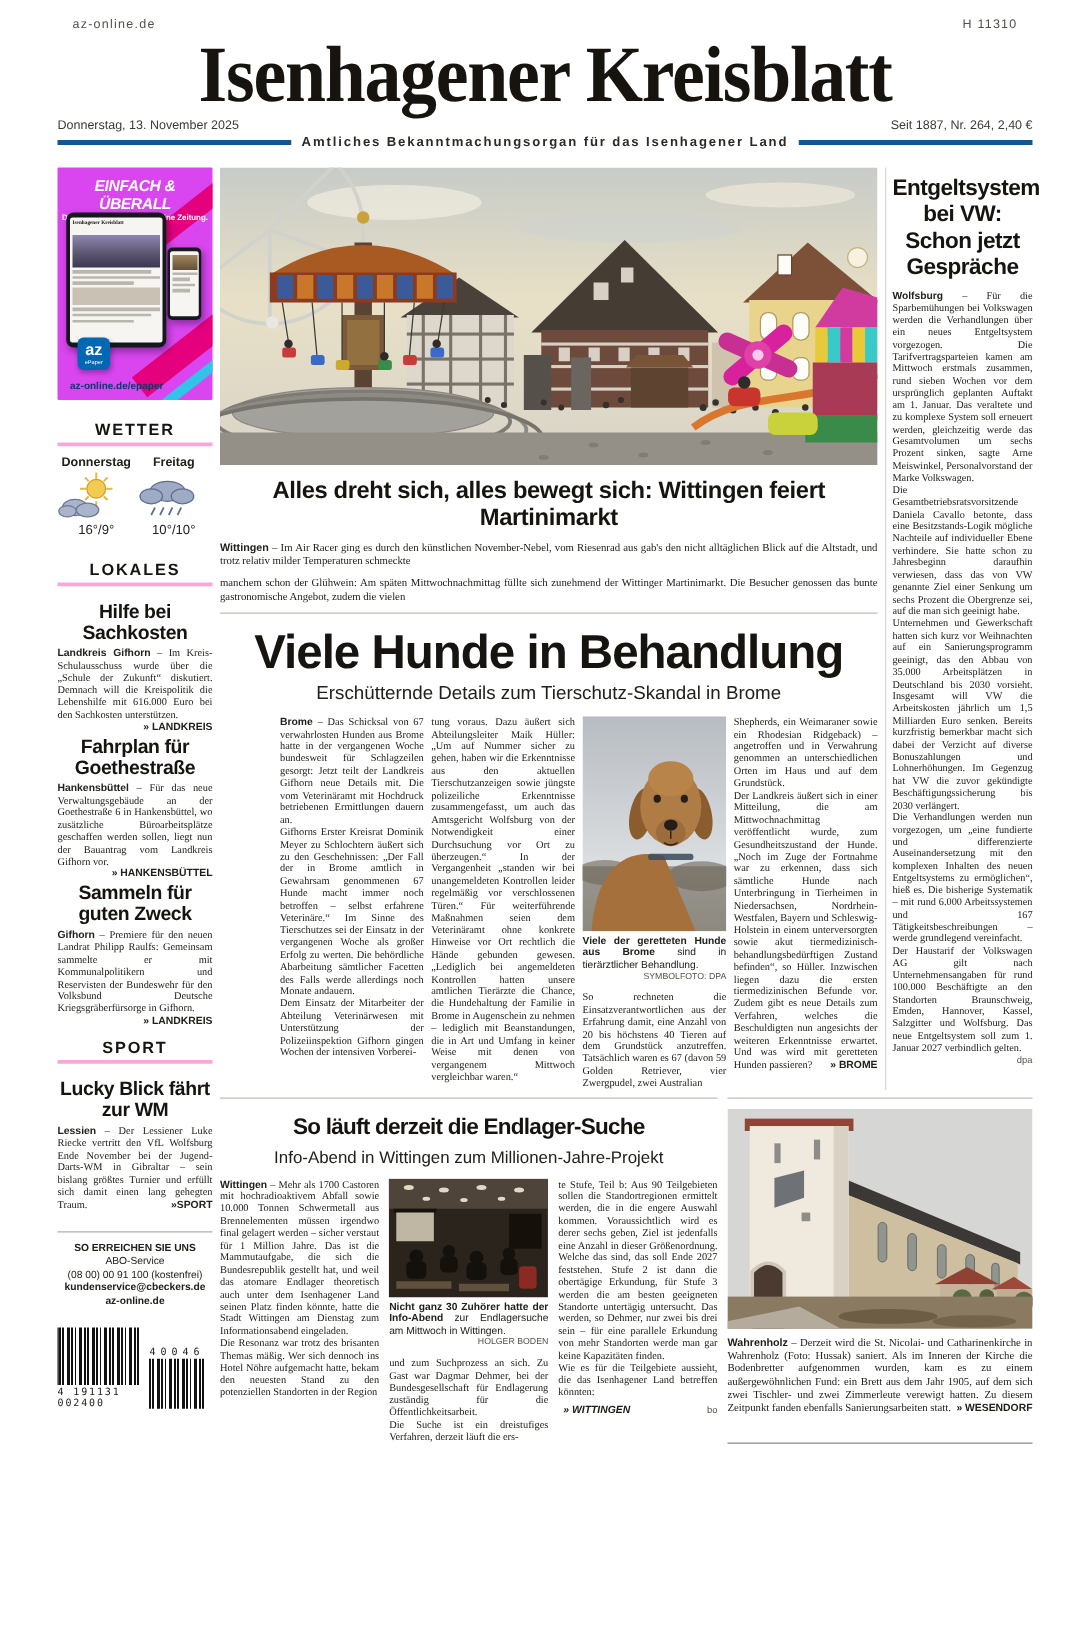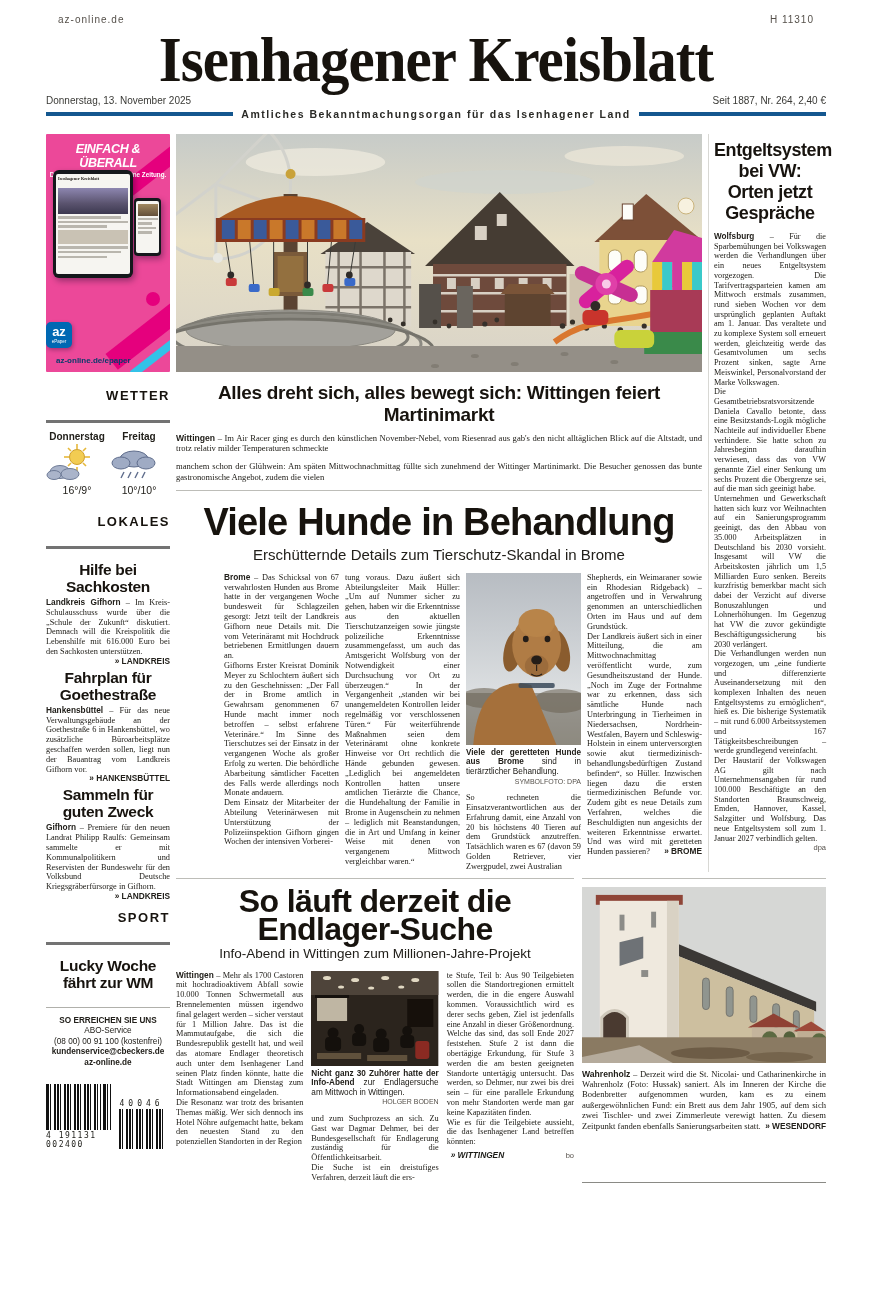--- a/index.html
+++ b/index.html
@@ -35,21 +35,21 @@
 
   
   .bt { font-size:8.3px; line-height:9.8px; text-align:justify; white-space:pre-line;
         hyphens:auto; overflow-wrap:break-word; color:#22201b; }
   .lead { font-family:"Liberation Sans",sans-serif; font-weight:bold; }
   .ref { font-family:"Liberation Sans",sans-serif; font-weight:bold; float:right; font-size:8.3px; padding-left:4px; }
   .credit-sm { font-family:"Liberation Sans",sans-serif; font-size:7px; color:#55504a; }
   .rule { border-top:1px solid #bdbdb8; }
 
   
-  .promo { position:relative; height:238px; background:#ec4899; overflow:hidden; border-radius:1px; }
+  .promo { position:relative; height:186px; background:#d946ef; overflow:hidden; border-radius:1px; }
   .promo .stripe { position:absolute; background:#e5007d; }
   .promo .s1 { width:90px; height:16px; transform:rotate(-38deg); right:-28px; top:28px; }
   .promo .s2 { width:110px; height:20px; transform:rotate(-38deg); right:-40px; bottom:34px; }
   .promo .s3 { width:14px; height:14px; border-radius:50%; right:10px; bottom:66px; }
   .promo .s4 { width:60px; height:8px; background:#33c2e8; transform:rotate(-38deg); right:-16px; bottom:12px; }
   .promo-h1 { position:relative; font-family:"Liberation Sans",sans-serif; font-weight:bold; font-style:italic;
               font-size:12.5px; color:#fff; text-align:center; margin-top:8px; letter-spacing:-0.3px; }
   .promo-h2 { position:relative; font-family:"Liberation Sans",sans-serif; font-weight:bold;
               font-size:6.3px; color:#fff; text-align:center; margin-top:1px; }
   .tablet { position:absolute; left:7px; top:36px; width:80px; height:108px; background:#15181c;
@@ -58,30 +58,30 @@
   .mini-mast { font-family:"Liberation Serif",serif; font-weight:bold; font-size:10px; white-space:nowrap;
                transform:scale(0.42); transform-origin:left top; width:240%; color:#17130e; }
   .mini-img { height:26px; background:linear-gradient(#8d86b0,#5a536e 60%,#3c3850); margin-top:1px; }
   .mini-line { height:2.4px; background:#b9b6ae; margin-top:2.2px; }
   .mini-line.w70 { width:70%; } .mini-line.w90 { width:90%; }
   .mini-block { height:14px; background:#c9c2b4; margin-top:2.5px; }
   .phone { position:absolute; right:9px; top:64px; width:27px; height:58px; background:#15181c;
            border-radius:4px; padding:3px 2px; box-shadow:2px 3px 6px rgba(0,0,30,.35); }
   .phone-screen { width:100%; height:100%; background:#f6f5f1; border-radius:2px; padding:1.5px; }
   .phone-img { height:12px; background:linear-gradient(#a08860,#64503a); margin-top:1px; }
-  .az-logo { position:absolute; left:0; bottom:24px; width:26px; height:26px; background:#0068b3;
+  .az-logo { position:absolute; left:16px; bottom:24px; width:26px; height:26px; background:#0068b3;
              border-radius:5px; color:#fff; text-align:center; font-family:"Liberation Sans",sans-serif;
              box-shadow:1px 2px 4px rgba(0,0,30,.3); }
   .az-logo .az { font-weight:bold; font-size:13px; line-height:15px; display:block; margin-top:2px; }
   .az-logo .ep { font-size:4.5px; display:block; line-height:5px; }
   .promo-url { position:absolute; left:10px; bottom:7px; font-family:"Liberation Sans",sans-serif;
                font-weight:bold; font-size:8px; color:#083c6b; }
 
-  .sec-head { font-family:"Liberation Sans",sans-serif; font-weight:bold; font-size:13px; text-align:right;
-              letter-spacing:1.5px; color:#17130e; border-bottom:3px solid #737373; padding-bottom:17px; }
+  .sec-head { font-family:"Liberation Sans",sans-serif; font-weight:bold; font-size:13px; text-align:center;
+              letter-spacing:1.5px; color:#17130e; border-bottom:3px solid #f9a8d4; padding-bottom:3px; }
   .weather { margin-top:16px; }
   .weather-row { display:flex; margin-top:8px; }
   .weather-day { flex:1; text-align:center; font-family:"Liberation Sans",sans-serif; }
   .weather-day .dname { font-weight:bold; font-size:10px; color:#22201b; }
   .weather-day .temp { font-size:10.5px; margin-top:2px; color:#22201b; }
 
   .lokales { margin-top:18px; }
   .side-story { margin-top:12px; }
   .side-story h3 { font-family:"Liberation Sans",sans-serif; font-weight:bold; font-size:15.5px;
                    line-height:17px; text-align:center; letter-spacing:-0.3px; margin:10px 0 3px; color:#17130e; }
@@ -123,21 +123,21 @@
   .col .after-photo { margin-top:7px; }
 
   
   .vw h2 { font-family:"Liberation Sans",sans-serif; font-weight:bold; font-size:18px; line-height:21px;
            text-align:center; letter-spacing:-0.4px; margin:6px 0 8px; color:#17130e; }
   .vw .bt { font-size:8.2px; line-height:9.7px; }
   .agency { display:block; text-align:right; font-family:"Liberation Sans",sans-serif; font-size:7.5px; color:#55504a; }
 
   
   .endlager { width:398px; border-top:1px solid #bdbdb8; padding-top:8px; }
-  .endlager h2 { font-family:"Liberation Sans",sans-serif; font-weight:bold; font-size:32px; line-height:28px;
+  .endlager h2 { font-family:"Liberation Sans",sans-serif; font-weight:bold; font-size:18px; line-height:28px;
                  text-align:center; letter-spacing:-0.6px; color:#17130e; }
   .endlager .subhead { font-family:"Liberation Sans",sans-serif; font-size:13.5px; text-align:center;
                        margin-top:3px; color:#22201b; }
   .end-cols { display:flex; gap:8px; margin-top:10px; }
   .end-cols .col { flex:1; min-width:0; }
   .ref-row { display:flex; justify-content:space-between; align-items:baseline; margin-top:3px; }
   .ref-row .ref { float:none;font-style:italic; }
   .ref-row .author { font-family:"Liberation Sans",sans-serif; font-size:7.5px; color:#55504a; }
 
   .wahrenholz { flex:1; border-top:1px solid #bdbdb8; padding-top:8px; border-bottom:1px solid #8a8a85;
@@ -270,21 +270,22 @@
 
         <article class="side-story">
           <h3>Sammeln für guten Zweck</h3>
           <p class="bt"><span class="lead">Gifhorn</span><span> – Premiere für den neuen Landrat Philipp Raulfs: Gemeinsam sammelte er mit Kommunalpolitikern und Reservisten der Bundeswehr für den Volksbund Deutsche Kriegsgräberfürsorge in Gifhorn.</span><span class="ref">» LANDKREIS</span></p>
         </article>
       </section>
 
       <section class="sport">
         <div class="sec-head">SPORT</div>
         <article class="side-story">
-          <h3>Lucky Woche fährt zur WM</h3>
+          <h3>Lucky Blick fährt zur WM</h3>
+          <p class="bt"><span class="lead">Lessien</span><span> – Der Lessiener Luke Riecke vertritt den VfL Wolfsburg Ende November bei der Jugend-Darts-WM in Gibraltar – sein bislang größtes Turnier und erfüllt sich damit einen lang gehegten Traum.</span><span class="ref">»SPORT</span></p>
         </article>
       </section>
 
       <section class="contact">
         <div class="c-head">SO ERREICHEN SIE UNS</div>
         <div>ABO-Service</div>
         <div>(08 00) 00 91 100 (kostenfrei)</div>
         <div class="c-bold">kundenservice@cbeckers.de</div>
         <div class="c-bold">az-online.de</div>
       </section>
@@ -505,21 +506,21 @@
           <p class="bt after-photo">So rechneten die Einsatzverantwortlichen aus der Erfahrung damit, eine Anzahl von 20 bis höchstens 40 Tieren auf dem Grundstück anzutreffen. Tatsächlich waren es 67 (davon 59 Golden Retriever, vier Zwergpudel, zwei Australian</p>
         </div>
         <div class="col">
           <p class="bt"><span>Shepherds, ein Weimaraner sowie ein Rhodesian Ridgeback) – angetroffen und in Verwahrung genommen an unterschiedlichen Orten im Haus und auf dem Grundstück.
 Der Landkreis äußert sich in einer Mitteilung, die am Mittwochnachmittag veröffentlicht wurde, zum Gesundheitszustand der Hunde. „Noch im Zuge der Fortnahme war zu erkennen, dass sich sämtliche Hunde nach Unterbringung in Tierheimen in Niedersachsen, Nordrhein-Westfalen, Bayern und Schleswig-Holstein in einem unterversorgten sowie akut tiermedizinisch-behandlungsbedürftigen Zustand befinden“, so Hüller. Inzwischen liegen dazu die ersten tiermedizinischen Befunde vor. Zudem gibt es neue Details zum Verfahren, welches die Beschuldigten nun angesichts der weiteren Erkenntnisse erwartet. Und was wird mit geretteten Hunden passieren?</span><span class="ref">» BROME</span></p>
         </div>
       </div>
     </section>
 
     <aside class="vw">
-      <h2>Entgeltsystem bei VW: Orten jetzt Gespräche</h2>
+      <h2>Entgeltsystem bei VW: Schon jetzt Gespräche</h2>
       <p class="bt"><span class="lead">Wolfsburg</span><span> – Für die Sparbemühungen bei Volkswagen werden die Verhandlungen über ein neues Entgeltsystem vorgezogen. Die Tarifvertragsparteien kamen am Mittwoch erstmals zusammen, rund sieben Wochen vor dem ursprünglich geplanten Auftakt am 1. Januar. Das veraltete und zu komplexe System soll erneuert werden, gleichzeitig werde das Gesamtvolumen um sechs Prozent sinken, sagte Arne Meiswinkel, Personalvorstand der Marke Volkswagen.
 Die Gesamtbetriebsratsvorsitzende Daniela Cavallo betonte, dass eine Besitzstands-Logik mögliche Nachteile auf individueller Ebene verhindere. Sie hatte schon zu Jahresbeginn daraufhin verwiesen, dass das von VW genannte Ziel einer Senkung um sechs Prozent die Obergrenze sei, auf die man sich geeinigt habe.
 Unternehmen und Gewerkschaft hatten sich kurz vor Weihnachten auf ein Sanierungsprogramm geeinigt, das den Abbau von 35.000 Arbeitsplätzen in Deutschland bis 2030 vorsieht. Insgesamt will VW die Arbeitskosten jährlich um 1,5 Milliarden Euro senken. Bereits kurzfristig bemerkbar macht sich dabei der Verzicht auf diverse Bonuszahlungen und Lohnerhöhungen. Im Gegenzug hat VW die zuvor gekündigte Beschäftigungssicherung bis 2030 verlängert.
 Die Verhandlungen werden nun vorgezogen, um „eine fundierte und differenzierte Auseinandersetzung mit den komplexen Inhalten des neuen Entgeltsystems zu ermöglichen“, hieß es. Die bisherige Systematik – mit rund 6.000 Arbeitssystemen und 167 Tätigkeitsbeschreibungen – werde grundlegend vereinfacht.
 Der Haustarif der Volkswagen AG gilt nach Unternehmensangaben für rund 100.000 Beschäftigte an den Standorten Braunschweig, Emden, Hannover, Kassel, Salzgitter und Wolfsburg. Das neue Entgeltsystem soll zum 1. Januar 2027 verbindlich gelten.</span></p>
       <span class="agency">dpa</span>
     </aside>
 
     <div class="bottom">
 

